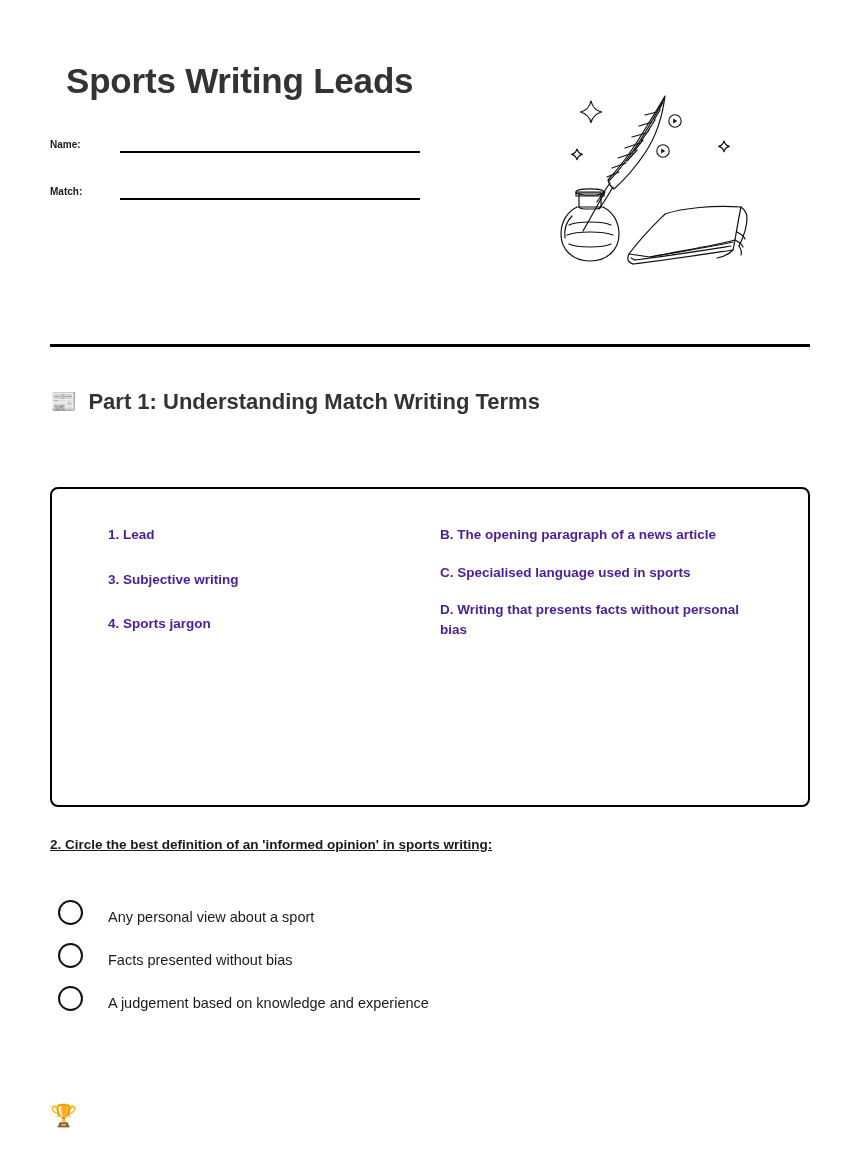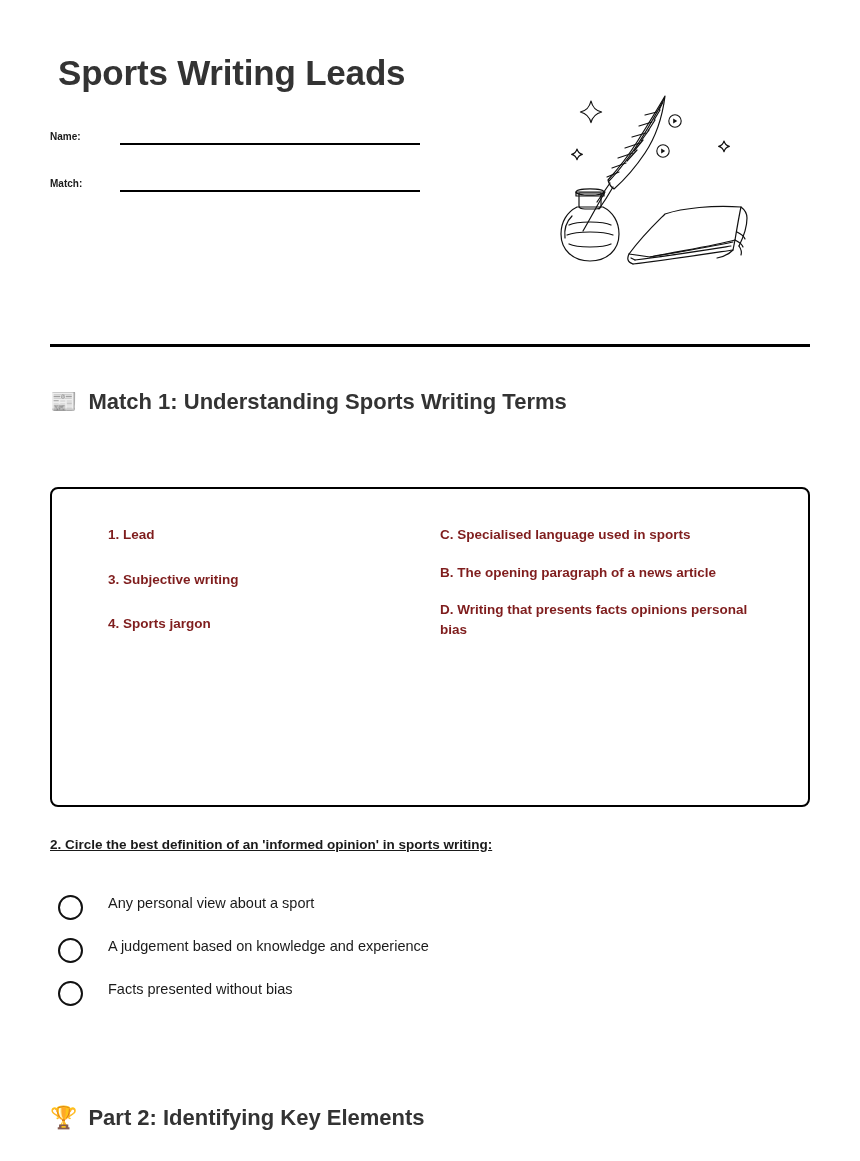--- a/index.html
+++ b/index.html
@@ -28,21 +28,21 @@
     left: 50px;
     top: 44px;
     width: 760px;
   }
   .worksheet-title {
     font-size: 35px;
     font-weight: bold;
     color: #333333;
     letter-spacing: -0.2px;
     line-height: 1.2;
-    margin: 8px;
+    margin: 16px;
   }
 
   .field-rows {
     margin-top: 18px;
   }
   .field-row {
     display: flex;
     align-items: flex-end;
     height: 33px;
   }
@@ -136,36 +136,36 @@
     padding-left: 26px;
   }
   .match-col.defs {
     width: 50%;
     padding-left: 10px;
     padding-right: 26px;
   }
   .match-item {
     font-size: 13.5px;
     font-weight: bold;
-    color: #7f1d1d;
+    color: #4c1d95;
     line-height: 1.45;
   }
   .match-col.terms .match-item + .match-item { margin-top: 25px; }
   .match-col.defs .match-item + .match-item { margin-top: 18px; }
 
   
   .options {
     position: absolute;
     left: 58px;
     top: 895px;
     width: 700px;
   }
   .option-row {
     display: flex;
-    align-items: flex-start;
+    align-items: flex-end;
     height: 30px;
   }
   .option-row + .option-row { margin-top: 13px; }
   .option-circle {
     width: 25px;
     height: 25px;
     flex: 0 0 25px;
     border: 2.5px solid #111111;
     border-radius: 50%;
     box-sizing: border-box;
@@ -290,52 +290,51 @@
         <path d="M76 166 C74 170 74 174 80 176"></path>
         <path d="M78 170 L82 172"></path>
       </g>
     </svg>
   </div>
 
   <div class="divider"></div>
 
   <div class="section-heading" id="part1-heading">
     <span class="emoji">📰</span>
-    <span class="heading-text">Match 1: Understanding Sports Writing Terms</span>
+    <span class="heading-text">Part 1: Understanding Match Writing Terms</span>
   </div>
 
 
   <div class="match-box">
     <div class="match-col terms">
       <div class="match-item">1. Lead</div>
       <div class="match-item">3. Subjective writing</div>
       <div class="match-item">4. Sports jargon</div>
     </div>
     <div class="match-col defs">
+      <div class="match-item">B. The opening paragraph of a news article</div>
       <div class="match-item">C. Specialised language used in sports</div>
-      <div class="match-item">B. The opening paragraph of a news article</div>
-      <div class="match-item">D. Writing that presents facts opinions personal bias</div>
+      <div class="match-item">D. Writing that presents facts without personal bias</div>
     </div>
   </div>
 
   <div class="question-text" id="q2-text">2. Circle the best definition of an 'informed opinion' in sports writing:</div>
 
   <div class="options">
     <div class="option-row">
       <span class="option-circle"></span>
       <span class="option-label">Any personal view about a sport</span>
     </div>
     <div class="option-row">
       <span class="option-circle"></span>
-      <span class="option-label">A judgement based on knowledge and experience</span>
+      <span class="option-label">Facts presented without bias</span>
     </div>
     <div class="option-row">
       <span class="option-circle"></span>
-      <span class="option-label">Facts presented without bias</span>
+      <span class="option-label">A judgement based on knowledge and experience</span>
     </div>
   </div>
 
   <div class="section-heading" id="part2-heading">
     <span class="emoji">🏆</span>
-    <span class="heading-text">Part 2: Identifying Key Elements</span>
   </div>
 
 </div>
 
 </body></html>

